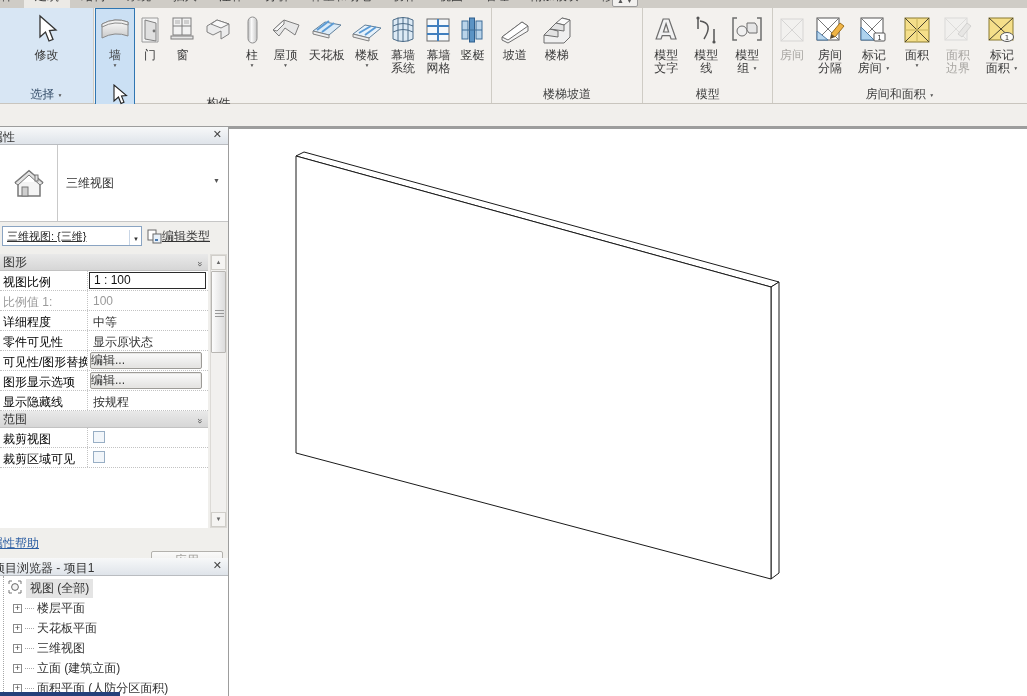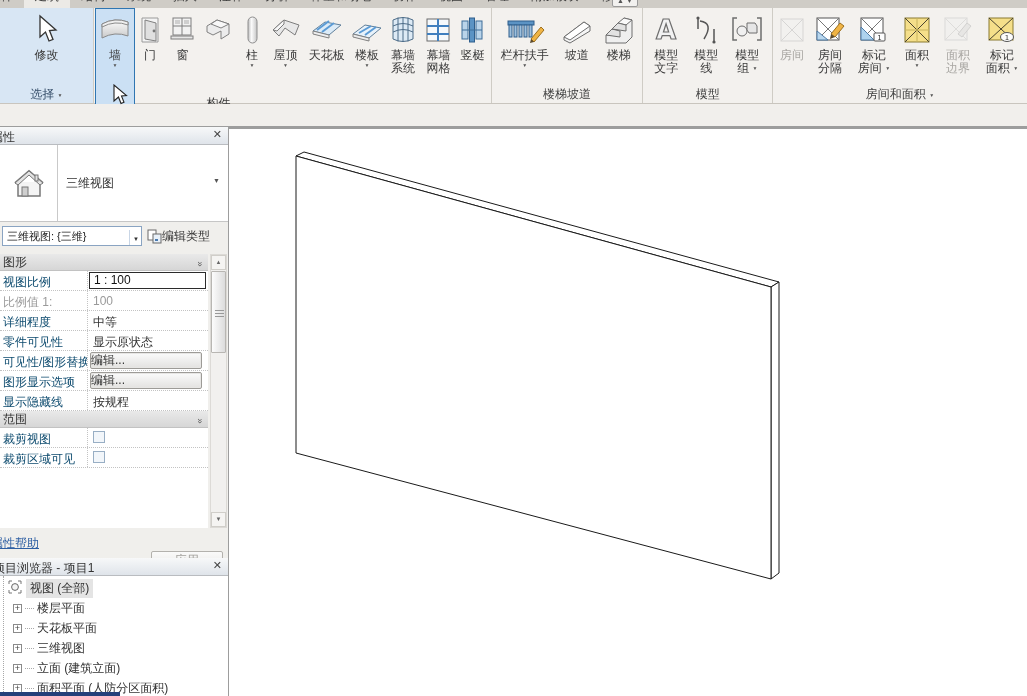--- a/index.html
+++ b/index.html
@@ -54,21 +54,21 @@
   .props { position:absolute; left:0; top:0; width:228px; height:431px; background:#f0efec; }
   .palette-title { height:18px; background:linear-gradient(#f7f8f9,#dfe4ea); border-bottom:1px solid #b9bcc0;
     position:relative; overflow:hidden; }
   .palette-title .ttl { position:absolute; left:-9px; top:2px; color:#333; }
   .palette-title .closex { position:absolute; right:6px; top:1px; font-size:11px; color:#444; cursor:default; }
   .typesel { height:77px; background:#fff; border-bottom:1px solid #c6c6c6; position:relative; }
   .typesel .iconbox { position:absolute; left:0; top:0; width:58px; height:76px; border-right:1px solid #c9c9c9;
     display:flex; align-items:center; justify-content:center; background:#fff; }
   .typesel .tname { position:absolute; left:66px; top:30px; color:#333; }
   .typesel .tcaret { position:absolute; right:8px; top:32px; font-size:7px; color:#555; }
-  .instrow { height:28px; display:flex; align-items:center; padding:3px 2px; gap:5px; }
+  .instrow { height:28px; display:flex; align-items:center; padding:3px 2px; gap:5px;text-decoration:underline; }
   .instsel { width:140px; height:20px; background:#fff; border:1px solid #8aa4c2; position:relative;
     font-size:11px; line-height:18px; padding-left:4px; color:#222; white-space:nowrap; overflow:hidden; }
   .instsel .dcaret { position:absolute; right:2px; top:3px; font-size:6px; color:#333;
     border-left:1px solid #c9d6e6; padding-left:3px; }
   .edittype { display:flex; align-items:center; color:#333; white-space:nowrap; }
 
   
   .pgrid { position:absolute; left:0; top:127px; width:208px; height:274px; background:#fff; }
   .scrollbar { position:absolute; left:210px; top:127px; width:17px; height:274px; background:#f1f0ee;
     border:1px solid #dcdad6; }
@@ -76,21 +76,21 @@
     font-size:6px; color:#666; text-align:center; line-height:13px; }
   .sb-thumb { position:absolute; left:0; top:16px; width:15px; height:82px;
     background:linear-gradient(90deg,#fcfcfc,#dcdcdc); border:1px solid #b8b6b2; border-radius:1px; }
   .sb-grip { position:absolute; left:3px; top:38px; width:9px; height:1px; border-top:1px solid #999;
     box-shadow:0 3px 0 #999, 0 6px 0 #999; }
   .sechdr { height:17px; background:linear-gradient(#e9e9e9,#d6d6d6); border-bottom:1px solid #c2c2c2;
     position:relative; color:#333; line-height:16px; padding-left:3px; }
   .sechdr .chev { position:absolute; right:6px; top:2px; font-size:9px; color:#555;
     transform:rotate(90deg); display:inline-block; }
   .prow { height:20px; display:flex; border-bottom:1px dotted #c3c3c3; background:#fff; }
-  .prow .plabel { width:88px; padding:3px 0 0 3px; border-right:1px dotted #c3c3c3; color:#0c4a6e;
+  .prow .plabel { width:88px; padding:3px 0 0 3px; border-right:1px dotted #c3c3c3; color:#000000;
     white-space:nowrap; overflow:hidden; }
   .prow .pval { flex:1; padding:3px 0 0 5px; color:#333; position:relative; white-space:nowrap; }
   .prow.gray .plabel, .prow.gray .pval { color:#9a9a9a; }
   .scalebox { position:absolute; left:1px; top:1px; right:2px; height:17px; border:1px solid #2b2b2b;
     background:#fff; line-height:15px; padding-left:4px; color:#111; }
   .editbtn { position:absolute; left:2px; top:1px; width:112px; height:17px;
     background:linear-gradient(#fbfbfb,#e3e2e0); border:1px solid #9d9b97; border-radius:2px;
     text-align:left; line-height:15px; color:#333; box-shadow:0 0 0 1px #e7e6e4 inset; }
   .cbox { width:12px; height:12px; border:1px solid #98aec4; background:#f2f6fa; margin-top:0px; display:inline-block; }
 
@@ -289,36 +289,20 @@
               </svg>
           </span>
           <span class="rlb"><span>竖梃</span></span>
         </div>
       </div>
       <div class="rlabel">构建</div>
     </div>
 
     <div class="rpanel panel-circ">
       <div class="rbuttons">
-        <div class="rbtn" style="width:62px;">
-          <span class="ric">
-            <svg width="44" height="34" viewBox="0 0 44 34">
-                <rect x="5" y="8" width="26" height="4" fill="#5b93c4" stroke="#2f5e8c"></rect>
-                <rect x="6" y="12" width="3" height="12" fill="#9dc0de" stroke="#2f5e8c"></rect>
-                <rect x="11" y="12" width="3" height="12" fill="#9dc0de" stroke="#2f5e8c"></rect>
-                <rect x="16" y="12" width="3" height="12" fill="#9dc0de" stroke="#2f5e8c"></rect>
-                <rect x="21" y="12" width="3" height="12" fill="#9dc0de" stroke="#2f5e8c"></rect>
-                <rect x="26" y="12" width="3" height="12" fill="#9dc0de" stroke="#2f5e8c"></rect>
-                <path d="M28 26 L38 14 L41 17 L31 29 Z" fill="#f0b445" stroke="#9c6f1d"></path>
-                <path d="M28 26 L31 29 L27 30 Z" fill="#5a4a2f"></path>
-              </svg>
-          </span>
-          <span class="rlb"><span>栏杆扶手</span></span>
-          <span class="car">▼</span>
-        </div>
         <div class="rbtn" style="width:42px;">
           <span class="ric">
             <svg width="36" height="32" viewBox="0 0 36 32">
                 <path d="M5 23 L25 8 L31 12 L31 17 L11 29 L5 26 Z" fill="#f5f5f5" stroke="#6e6e6e"></path>
                 <path d="M25 8 L31 12 L11 26 L5 23 Z" fill="#ffffff" stroke="#6e6e6e"></path>
               </svg>
           </span>
           <span class="rlb"><span>坡道</span></span>
         </div>
         <div class="rbtn" style="width:42px;">

